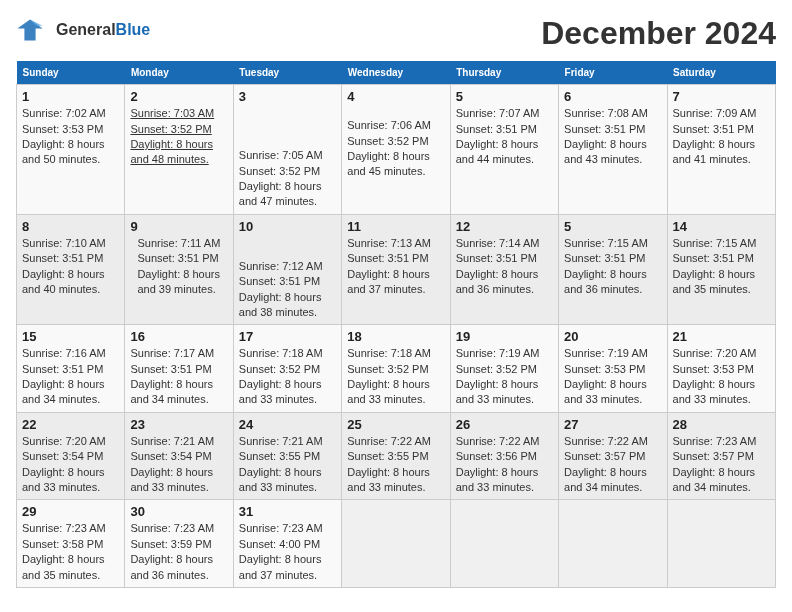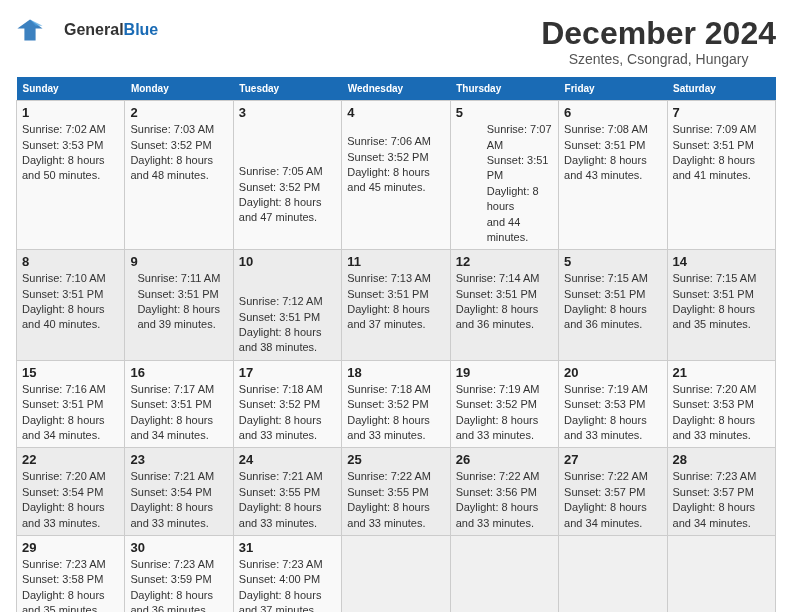--- a/index.html
+++ b/index.html
@@ -12,28 +12,28 @@
     }
     .header {
       display: flex;
       justify-content: space-between;
       align-items: flex-start;
       margin-bottom: 10px;
     }
     .logo {
       display: flex;
       align-items: center;
-      gap: 20px;
+      gap: 12px;
     }
     .logo-bird {
       width: 28px;
       height: 28px;
     }
     .title-block {
-      text-align: center;
+      text-align: right;
     }
     .month-title {
       font-size: 32px;
       font-weight: bold;
       color: #333;
       line-height: 1.1;
     }
     .subtitle {
       font-size: 14px;
       color: #555;
@@ -89,21 +89,20 @@
     <svg class="logo-bird" viewBox="0 0 40 40" xmlns="http://www.w3.org/2000/svg">
       <polygon points="20,5 38,18 28,18 28,35 12,35 12,18 2,18" fill="#1a6bb5" opacity="0.85"></polygon>
       <polygon points="20,5 38,14 28,14" fill="#4aa0e0" opacity="0.7"></polygon>
     </svg>
     <div>
       <div style="font-size:16px;font-weight:bold;color:#333;">General<span style="color:#1a6bb5;">Blue</span></div>
     </div>
   </div>
   <div class="title-block">
     <div class="month-title">December 2024</div>
-    <div class="subtitle">Szentes, Csongrad, Hungary</div>
   </div>
 </div>
 
 <table>
   <thead>
     <tr>
       <th>Sunday</th>
       <th>Monday</th>
       <th>Tuesday</th>
       <th>Wednesday</th>
@@ -116,42 +115,42 @@
   <tr>
         <td>
           <span class="day-num">1</span>
           <div class="day-info" style="white-space: pre-line;">Sunrise: 7:02 AM
 Sunset: 3:53 PM
 Daylight: 8 hours
 and 50 minutes.</div>
         </td>
         <td>
           <span class="day-num">2</span>
-          <div class="day-info" style="white-space: pre-line;">Sunrise: 7:03 AM
+          <div class="day-info" style="white-space: pre-line; text-decoration: underline;">Sunrise: 7:03 AM
 Sunset: 3:52 PM
 Daylight: 8 hours
 and 48 minutes.</div>
         </td>
         <td>
           <span class="day-num">3</span>
           <div class="day-info" style="white-space: pre-line; margin-top: 44px;">Sunrise: 7:05 AM
 Sunset: 3:52 PM
 Daylight: 8 hours
 and 47 minutes.</div>
         </td>
         <td>
           <span class="day-num">4</span>
           <div class="day-info" style="white-space: pre-line; margin-top: 14px;">Sunrise: 7:06 AM
 Sunset: 3:52 PM
 Daylight: 8 hours
 and 45 minutes.</div>
         </td>
         <td>
           <span class="day-num">5</span>
-          <div class="day-info" style="white-space: pre-line; margin-left: 31px;">Sunrise: 7:07 AM
+          <div class="day-info" style="white-space: pre-line;">Sunrise: 7:07 AM
 Sunset: 3:51 PM
 Daylight: 8 hours
 and 44 minutes.</div>
         </td>
         <td>
           <span class="day-num">6</span>
           <div class="day-info" style="white-space: pre-line;">Sunrise: 7:08 AM
 Sunset: 3:51 PM
 Daylight: 8 hours
 and 43 minutes.</div>

